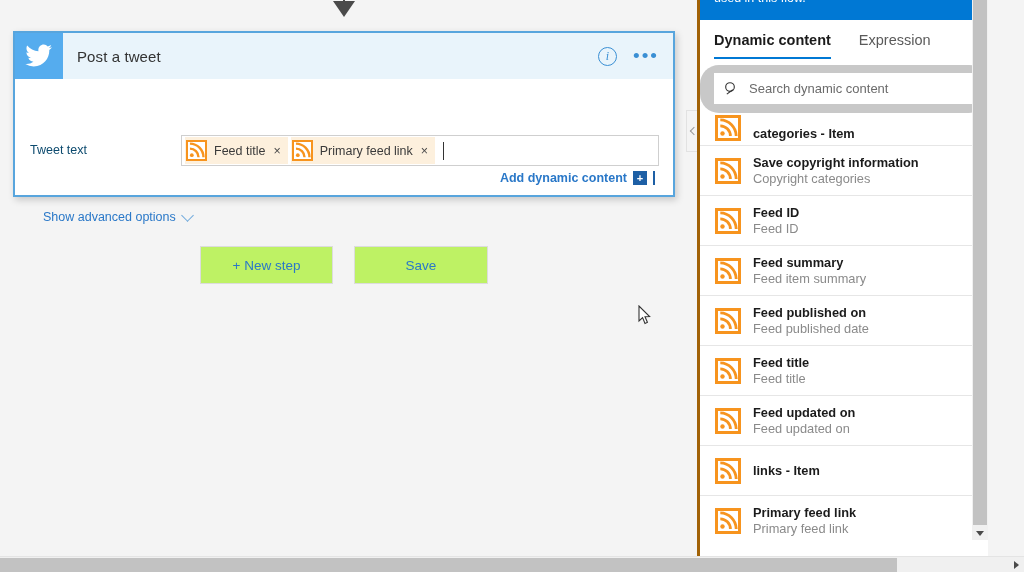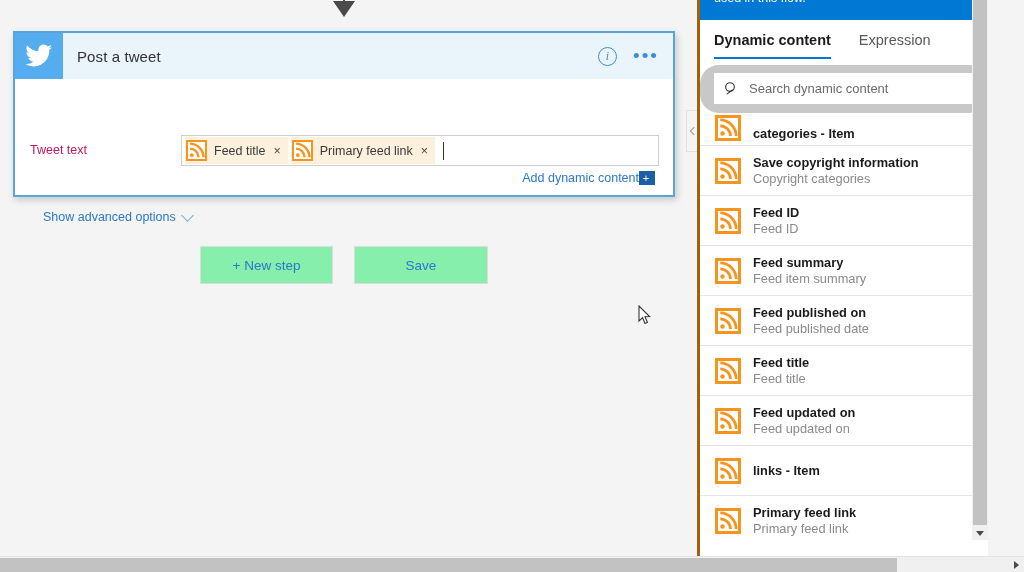--- a/index.html
+++ b/index.html
@@ -99,21 +99,21 @@
     line-height: 8px;
     padding-right: 4px;
   }
 
   .card-body { position: relative; padding: 0; height: 116px; }
 
   .field-label {
     position: absolute;
     left: 15px; top: 64px;
     font-size: 12.5px;
-    color: #be185d;
+    color: #0c4a6e;
   }
   
   #tweet-text-input {
     position: absolute;
     left: 166px; top: 56px;
     width: 478px; height: 31px;
     border: 1px solid #cfcfcf;
     background: #ffffff;
     display: flex;
     align-items: center;
@@ -156,20 +156,22 @@
     width: 1px; height: 18px;
     background: #333;
     margin-left: 5px;
   }
 
   #add-dynamic-content {
     position: absolute;
     right: 18px; top: 92px;
     display: flex;
     align-items: flex-start;
+    gap: 6px;
+    font-weight: bold;
   }
   .adc-label { font-size: 12.5px; color: #2a78c8; }
   .adc-plus {
     width: 14px; height: 14px;
     background: #1d5fa5;
     color: #ffffff;
     font-size: 11px;
     line-height: 14px;
     text-align: center;
   }
@@ -189,21 +191,21 @@
     border-right: 1.4px solid #6fa9dc;
     border-bottom: 1.4px solid #6fa9dc;
     transform: rotate(45deg);
     margin-top: -4px;
   }
 
   
   .flat-btn {
     position: absolute;
     height: 38px;
-    background: #86efac;
+    background: #bef264;
     border: 1px solid #dcdcdc;
     color: #2a78c8;
     font-size: 13.5px;
     font-family: "Liberation Sans", sans-serif;
     display: flex;
     align-items: center;
     justify-content: center;
     cursor: pointer;
   }
   #new-step-button { left: 200px; top: 241px; width: 133px; }

